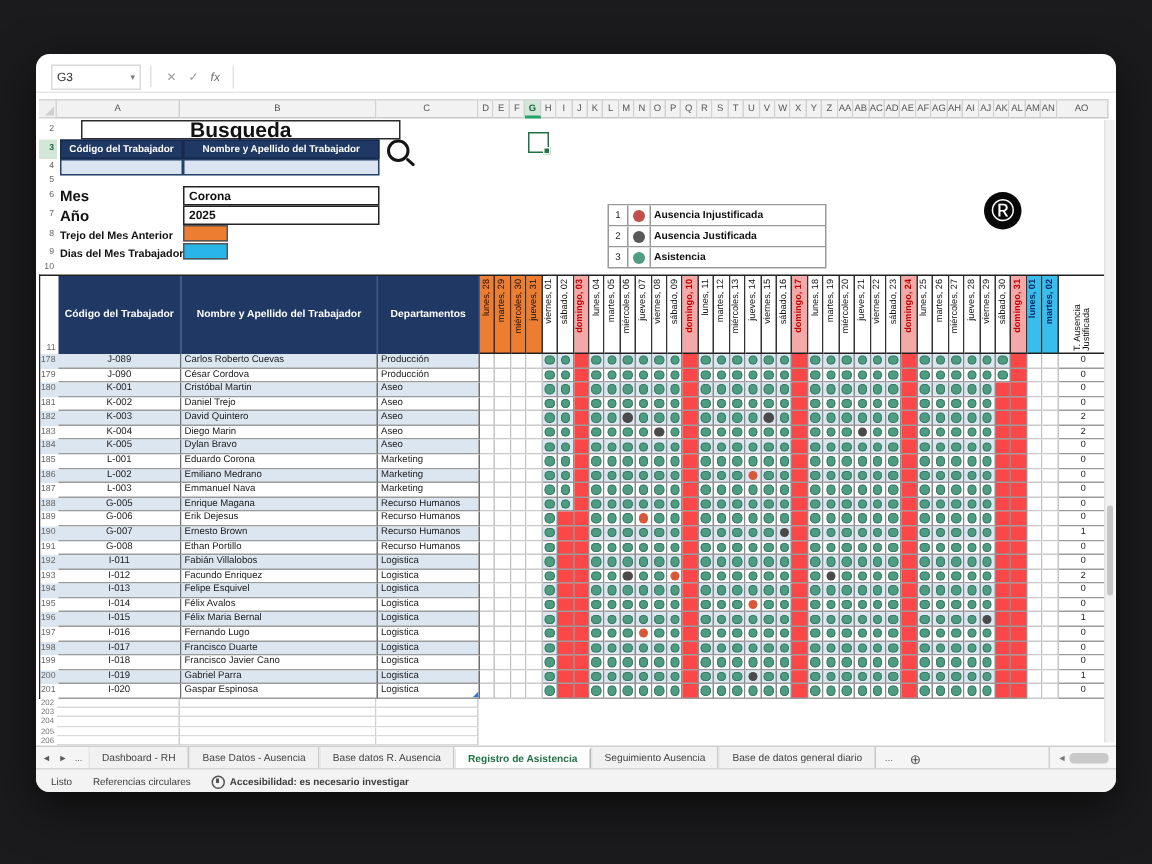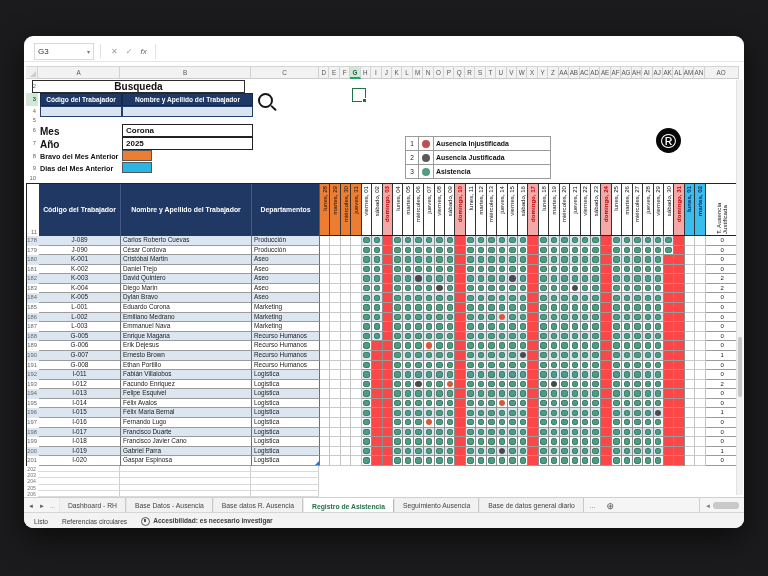--- a/index.html
+++ b/index.html
@@ -19,22 +19,22 @@
   .letters{position:absolute;left:2px;top:30px;height:13px;display:flex;}
   .corner{width:12px;background:#f0f0f0;border:1px solid #d5d5d5;border-left:none;box-sizing:border-box;position:relative;}
   .corner:after{content:"";position:absolute;right:1px;bottom:1px;border-left:6px solid transparent;border-bottom:6px solid #cfcfcf;}
   .lt{box-sizing:border-box;background:#f2f2f2;border-right:1px solid #d2d2d2;border-top:1px solid #d5d5d5;border-bottom:1px solid #cbcbcb;
       color:#555;font-size:6.3px;text-align:center;line-height:12px;overflow:hidden;}
   .lt.sel{background:#d3e7d9;color:#14663c;font-weight:bold;border-bottom:2px solid #21a366;}
   
   .toppane{position:absolute;left:2px;top:44px;width:716px;height:103px;}
   .rn{position:absolute;left:0;width:12px;font-size:5.8px;color:#666;text-align:right;padding-right:2px;box-sizing:border-box;}
   .rn.sel{color:#14663c;font-weight:bold;background:#d3e7d9;}
-  .bsq-title{position:absolute;left:6px;top:0;width:213px;height:13px;border:1.4px solid #2b2b2b;box-sizing:border-box;
-      font-size:10px;font-weight:bold;text-align:center;line-height:11px;color:#111;}
+  .bsq-title{position:absolute;left:28px;top:0;width:213px;height:13px;border:1.4px solid #2b2b2b;box-sizing:border-box;
+      font-size:14px;font-weight:bold;text-align:center;line-height:11px;color:#111;}
   .bsq-h{position:absolute;top:13px;height:13px;background:#1f3864;color:#fff;font-weight:bold;font-size:6.6px;
       display:flex;align-items:center;justify-content:center;box-sizing:border-box;border:1px solid #16294a;}
   .bsq-in{position:absolute;top:26px;height:11px;background:#dbe5f1;box-sizing:border-box;border:1.2px solid #24406b;}
   .mag{position:absolute;left:232px;top:13px;width:11px;height:11px;border:2px solid #151515;border-radius:50%;}
   .mag:after{content:"";position:absolute;width:7px;height:2.4px;background:#151515;transform:rotate(42deg);right:-6px;bottom:-3px;border-radius:1px;}
   .g3box{position:absolute;left:326px;top:8px;width:14px;height:14px;border:1.6px solid #217346;box-sizing:border-box;}
   .g3box:after{content:"";position:absolute;right:-2px;bottom:-2px;width:3px;height:3px;background:#217346;border:1px solid #fff;}
   .flbl{position:absolute;left:14px;font-size:10px;font-weight:bold;color:#111;}
   .fval{position:absolute;left:96px;width:131px;height:13px;border:1.3px solid #222;box-sizing:border-box;font-size:8px;font-weight:bold;color:#111;padding:1px 0 0 3px;}
   .swatch{position:absolute;left:96px;width:30px;height:11px;border:1px solid #555;box-sizing:border-box;}
@@ -181,23 +181,23 @@
       <div class="bsq-h" style="left:96px;width:131px;">Nombre y Apellido del Trabajador</div>
       <div class="bsq-in" style="left:14px;width:82px;"></div>
       <div class="bsq-in" style="left:96px;width:131px;"></div>
       <div class="mag"></div>
       <div class="g3box"></div>
 
       <div class="flbl" style="top:46px;">Mes</div>
       <div class="fval" style="top:44px;">Corona</div>
       <div class="flbl" style="top:59px;">Año</div>
       <div class="fval" style="top:57px;">2025</div>
-      <div class="flbl" style="top:72px;font-size:7.2px;">Bravo del Mes Anterior</div>
+      <div class="flbl" style="top:72px;font-size:7.2px;">Trejo del Mes Anterior</div>
       <div class="swatch" id="prevswatch" style="top: 70px; background: rgb(237, 125, 49);"></div>
-      <div class="flbl" style="top:84px;font-size:7.2px;">Dias del Mes Anterior</div>
+      <div class="flbl" style="top:84px;font-size:7.2px;">Dias del Mes Trabajador</div>
       <div class="swatch" id="nextswatch" style="top: 82px; background: rgb(41, 181, 232);"></div>
 
       <div class="legend">
         <div class="lrow">
           <div class="lnum">1</div>
           <div class="ldot-cell">
               <span class="legend-dot" style="background: rgb(192, 80, 77);"></span>
             </div>
           <div class="llabel">Ausencia Injustificada</div>
         </div>

